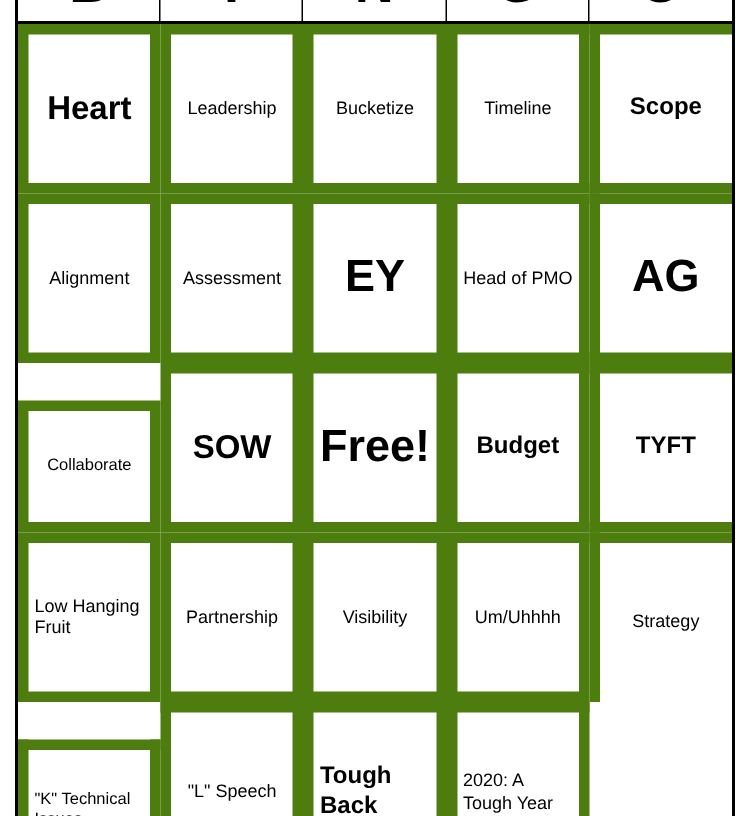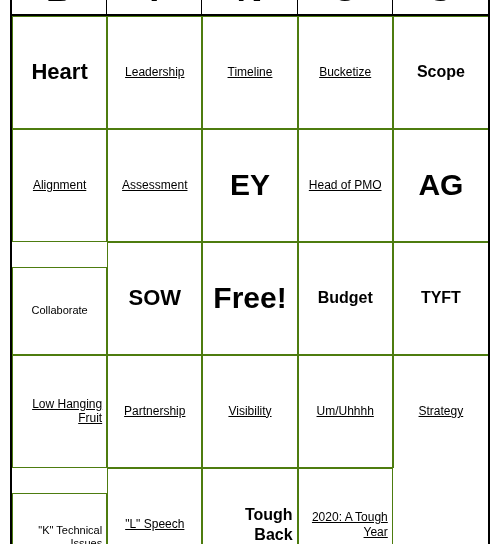--- a/index.html
+++ b/index.html
@@ -31,46 +31,45 @@
     }
     .bingo-letter:last-child {
       border-right: none;
     }
     .bingo-grid {
       display: grid;
       grid-template-columns: repeat(5, 1fr);
       grid-template-rows: repeat(5, 1fr);
     }
     .bingo-cell {
-      border: 1px solid #4d7c0f;
+      border: 7px solid #4d7c0f;
       display: flex;
       align-items: center;
       justify-content: center;
-      text-align: right;
+      text-align: left;
       padding: 4px;
       min-height: 88px;
       line-height: 1.2;
     }
     .bingo-cell:nth-child(5n) {
       border-right: none;
     }
     .bingo-cell:nth-last-child(-n+5) {
       border-bottom: none;
     }
     .cell-large {
       font-size: 22px;
       font-weight: bold;
     }
     .cell-medium {
       font-size: 16px;
       font-weight: bold;
     }
     .cell-small {
       font-size: 12px;
-      text-decoration: underline;
     }
     .cell-xsmall {
       font-size: 11px;
       margin-top: 25px;
     }
     .cell-huge {
       font-size: 30px;
       font-weight: bold;
     }
     .cell-free {
@@ -85,22 +84,22 @@
   <div class="bingo-header">
   <div class="bingo-letter">B</div>
       <div class="bingo-letter">I</div>
       <div class="bingo-letter">N</div>
       <div class="bingo-letter">G</div>
       <div class="bingo-letter">O</div>
     </div>
   <div class="bingo-grid">
   <div class="bingo-cell cell-large">Heart</div>
       <div class="bingo-cell cell-small">Leadership</div>
+      <div class="bingo-cell cell-small">Bucketize</div>
       <div class="bingo-cell cell-small">Timeline</div>
-      <div class="bingo-cell cell-small">Bucketize</div>
       <div class="bingo-cell cell-medium">Scope</div>
       <div class="bingo-cell cell-small">Alignment</div>
       <div class="bingo-cell cell-small">Assessment</div>
       <div class="bingo-cell cell-huge">EY</div>
       <div class="bingo-cell cell-small">Head of PMO</div>
       <div class="bingo-cell cell-huge">AG</div>
       <div class="bingo-cell cell-xsmall">Collaborate</div>
       <div class="bingo-cell cell-large">SOW</div>
       <div class="bingo-cell cell-free">Free!</div>
       <div class="bingo-cell cell-medium">Budget</div>

